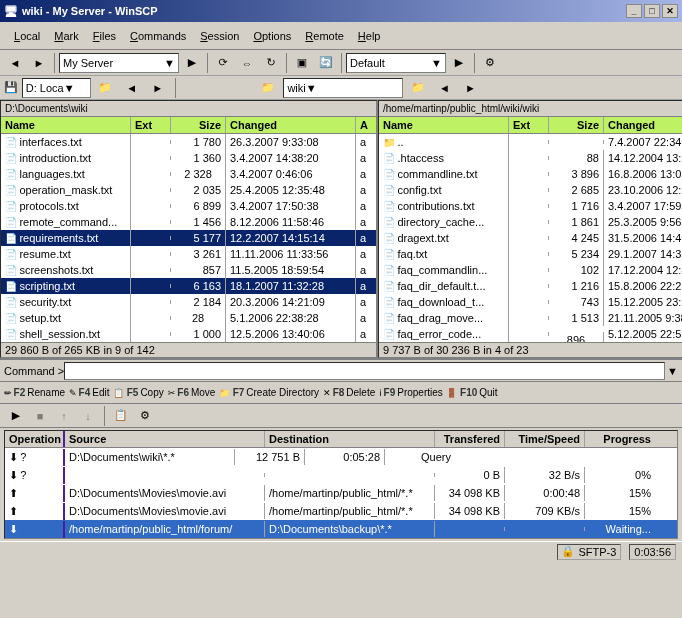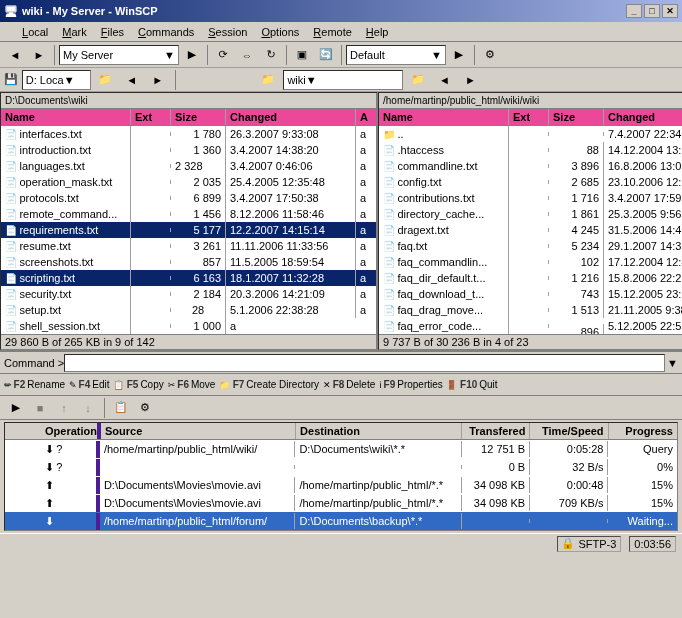--- a/index.html
+++ b/index.html
@@ -33,24 +33,24 @@
       font-size: 9px;
       cursor: pointer;
       display: flex; align-items: center; justify-content: center;
       color: black;
     }
 
     
     .menu-bar {
       background: #d4d0c8;
       border-bottom: 1px solid #808080;
-      height: 20px;
-      display: flex;
-      align-items: center;
-      padding: 0 16px;
+      height: 28px;
+      display: flex;
+      align-items: center;
+      padding: 0 8px;
       gap: 2px;
     }
     .menu-item {
       padding: 1px 6px;
       cursor: pointer;
       font-size: 11px;
     }
     .menu-item span { text-decoration: underline; }
 
     
@@ -100,28 +100,28 @@
       border-bottom: 1px solid #808080;
       padding: 2px 4px;
       font-size: 10px;
       display: flex;
       align-items: center;
       gap: 4px;
     }
 
     .panel-header {
       display: flex;
-      background: #ec4899;
+      background: #bef264;
       border-bottom: 1px solid #808080;
       font-size: 11px;
       font-weight: bold;
     }
     .col-name { width: 130px; padding: 2px 4px; border-right: 1px solid #a0a0a0; }
     .col-ext { width: 40px; padding: 2px 4px; border-right: 1px solid #a0a0a0; }
-    .col-size { width: 55px; padding: 2px 4px; text-align: left; border-right: 1px solid #a0a0a0; }
+    .col-size { width: 55px; padding: 2px 4px; text-align: right; border-right: 1px solid #a0a0a0; }
     .col-changed { width: 130px; padding: 2px 4px; border-right: 1px solid #a0a0a0; }
     .col-attr { width: 20px; padding: 2px 4px; }
 
     .file-list {
       flex: 1;
       overflow-y: auto;
       overflow-x: hidden;
     }
     .file-row {
       display: flex;
@@ -199,21 +199,21 @@
       font-size: 11px;
     }
     .ops-btn.disabled { opacity: 0.4; }
     .queue-header {
       display: flex;
       background: #d4d0c8;
       border-bottom: 1px solid #808080;
       font-size: 11px;
       font-weight: bold;
     }
-    .queue-col-op { width: 60px; padding: 2px 4px; border-right: 4px solid #4c1d95; margin-left: 36px; }
+    .queue-col-op { width: 60px; padding: 2px 4px; border-right: 2px solid #4c1d95; }
     .queue-col-src { width: 200px; padding: 2px 4px; border-right: 1px solid #a0a0a0; }
     .queue-col-dst { width: 170px; padding: 2px 4px; border-right: 1px solid #a0a0a0; }
     .queue-col-trans { width: 70px; padding: 2px 4px; text-align: right; border-right: 1px solid #a0a0a0; }
     .queue-col-speed { width: 80px; padding: 2px 4px; text-align: right; border-right: 1px solid #a0a0a0; }
     .queue-col-prog { width: 70px; padding: 2px 4px; text-align: right; }
 
     .queue-row {
       display: flex;
       align-items: center;
       font-size: 11px;
@@ -374,21 +374,21 @@
     <div class="col-size" style="text-align:right;">1 360</div>
     <div class="col-changed">3.4.2007 14:38:20</div>
     <div class="col-attr">a</div>
   </div>
         <div class="file-row">
     <div class="col-name">
             <span class="file-icon">📄</span>
             <span>languages.txt</span>
           </div>
     <div class="col-ext"></div>
-    <div class="col-size" style="text-align:left;">2 328</div>
+    <div class="col-size" style="text-align:center;">2 328</div>
     <div class="col-changed">3.4.2007 0:46:06</div>
     <div class="col-attr">a</div>
   </div>
         <div class="file-row">
     <div class="col-name">
             <span class="file-icon">📄</span>
             <span>operation_mask.txt</span>
           </div>
     <div class="col-ext"></div>
     <div class="col-size" style="text-align:right;">2 035</div>
@@ -475,20 +475,21 @@
     <div class="col-changed">5.1.2006 22:38:28</div>
     <div class="col-attr">a</div>
   </div>
         <div class="file-row">
     <div class="col-name">
             <span class="file-icon">📄</span>
             <span>shell_session.txt</span>
           </div>
     <div class="col-ext"></div>
     <div class="col-size" style="text-align:right;">1 000</div>
+    <div class="col-changed">12.5.2006 13:40:06</div>
     <div class="col-attr">a</div>
   </div>
       </div>
     <div class="panel-status">
       <span>29 860 B of 265 KB in 9 of 142</span>
     </div>
   </div>
 
   <div class="file-panel">
     <div class="panel-path">
@@ -621,21 +622,21 @@
     <div class="col-size" style="text-align:right;">1 513</div>
     <div class="col-changed">21.11.2005 9:38:48</div>
 
   </div>
         <div class="file-row">
     <div class="col-name">
             <span class="file-icon">📄</span>
             <span>faq_error_code...</span>
           </div>
     <div class="col-ext"></div>
-    <div class="col-size" style="text-align:right;margin-top:12px;">896</div>
+    <div class="col-size" style="text-align:center;margin-top:12px;">896</div>
     <div class="col-changed">5.12.2005 22:55:04</div>
 
   </div>
       </div>
     <div class="panel-status">
       <span>9 737 B of 30 236 B in 4 of 23</span>
     </div>
   </div>
 </div>
 
@@ -706,21 +707,20 @@
     <div class="queue-col-trans">Transfered</div>
     <div class="queue-col-speed">Time/Speed</div>
     <div class="queue-col-prog">Progress</div>
   </div>
   <div id="queue-list">
   <div class="queue-row">
     <div class="queue-col-op" style="display:flex;align-items:center;gap:2px;">
       <span>⬇</span>
       <span>?</span>
     </div>
-    <div class="queue-col-src" style="overflow:hidden;white-space:nowrap;">/home/martinp/public_html/wiki/</div>
     <div class="queue-col-dst" style="overflow:hidden;white-space:nowrap;">D:\Documents\wiki\*.*</div>
     <div class="queue-col-trans">12 751 B</div>
     <div class="queue-col-speed">0:05:28</div>
     <div class="queue-col-prog">Query</div>
   </div>
       <div class="queue-row">
     <div class="queue-col-op" style="display:flex;align-items:center;gap:2px;">
       <span>⬇</span>
       <span>?</span>
     </div>

